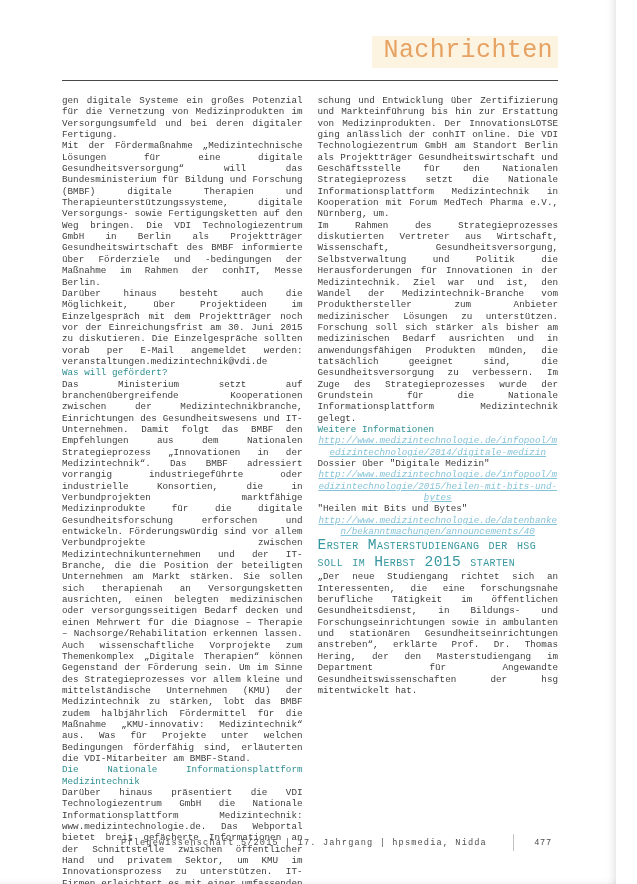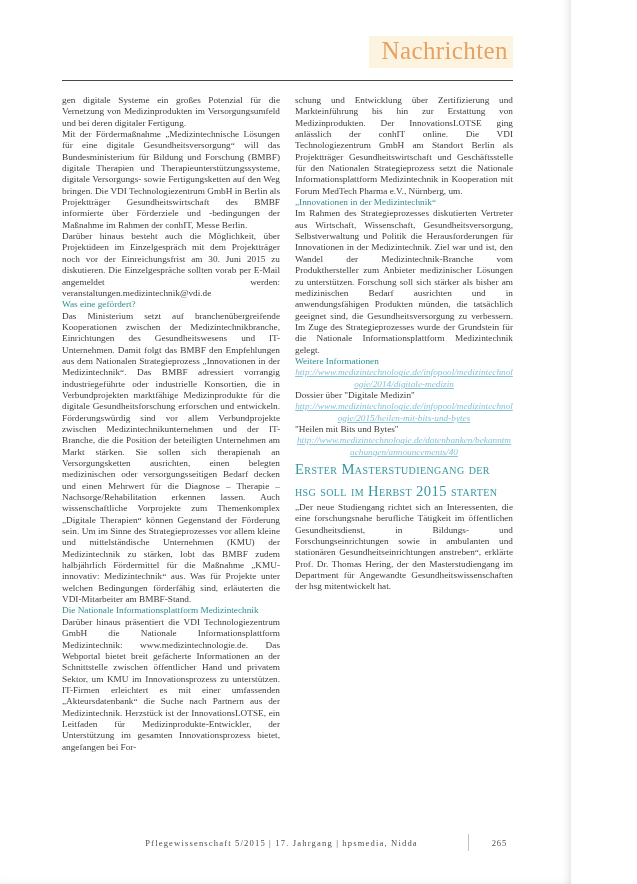--- a/index.html
+++ b/index.html
@@ -1,40 +1,41 @@
 <!DOCTYPE html>
 <html lang="de"><head>
 <meta charset="utf-8">
 <style>
   html,body { margin:0; padding:0; background:#ffffff; }
   .page {
     position:relative; width:571px; height:884px; background:#ffffff;
-    font-family:Liberation Serif, serif; color:#3d3d3d; overflow:hidden;
+    font-family:Liberation Mono, monospace; color:#3d3d3d; overflow:hidden;
     box-shadow: inset -9px 0 10px -8px rgba(0,0,0,0.14), inset 0 -7px 9px -7px rgba(0,0,0,0.07);
+    padding-left: 45px;
   }
   .header-zone { position:absolute; top:36px; left:62px; right:58px; text-align:right; }
   .page-title {
     display:inline-block; font-size:25px; font-weight:400; letter-spacing:0.4px;
     color:#e6a263; background:#fdf3e1; padding:1px 5px 3px 12px; line-height:1.1;
   }
   .title-rule { position:absolute; top:80px; left:62px; right:58px; border-top:1.7px solid #484848; }
 
   .columns { position:absolute; top:95px; left:62px; right:58px; display:flex; gap:15px; }
   .col { flex:1; min-width:0; font-size:9.25px; line-height:11.35px; text-align:justify; }
   .col p { margin:0; }
   .sp { margin-top:11.3px; }           
   .h-teal { color:#2e8e90; }
   .link {
     display:block; color:#85c3d8; font-style:italic; text-align:center;
     text-decoration:underline; text-decoration-thickness:0.5px; word-break:break-all; cursor:pointer;
   }
   .caption { text-align:left; }
   .section-title {
     color:#3797a0; font-variant:small-caps; font-weight:400;
-    font-size:14.6px; line-height:22px; letter-spacing:0.4px; margin-top:20px; text-align:left;
+    font-size:14.6px; line-height:17px; letter-spacing:0.4px; margin-top:20px; text-align:left;
   }
   .lead { color:#5f9ca8; margin-top:8px; }
   .after-lead { margin-top:4px; }
 
   .footer-wrap {
     position:absolute; left:62px; right:58px; bottom:32px; height:15px;
     font-size:8.6px; letter-spacing:1.15px; color:#4e4e4e;
   }
   .footer-text { position:absolute; left:0; right:12px; text-align:center; top:1px; }
   .footer-divider { position:absolute; right:44px; top:-3px; width:1px; height:17px; background:#c2c2c2; }
@@ -49,43 +50,42 @@
     <span class="page-title">Nachrichten</span>
   </div>
   <div class="title-rule"></div>
 
   <div class="columns">
 
     <div class="col">
       <p>gen digitale Systeme ein großes Potenzial für die Vernetzung von Medizinprodukten im Versorgungsumfeld und bei deren digitaler Fertigung.</p>
       <p>Mit der Fördermaßnahme „Medizintechnische Lösungen für eine digitale Gesundheitsversorgung“ will das Bundesministerium für Bildung und Forschung (BMBF) digitale Therapien und Therapieunterstützungssysteme, digitale Versorgungs- sowie Fertigungsketten auf den Weg bringen. Die VDI Technologiezentrum GmbH in Berlin als Projektträger Gesundheitswirtschaft des BMBF informierte über Förderziele und -bedingungen der Maßnahme im Rahmen der conhIT, Messe Berlin.</p>
       <p class="sp">Darüber hinaus besteht auch die Möglichkeit, über Projektideen im Einzelgespräch mit dem Projektträger noch vor der Einreichungsfrist am 30. Juni 2015 zu diskutieren. Die Einzelgespräche sollten vorab per E-Mail angemeldet werden: veranstaltungen.medizintechnik@vdi.de</p>
-      <p class="h-teal sp">Was eine gefördert?</p>
+      <p class="h-teal sp">Was will gefördert?</p>
       <p>Das Ministerium setzt auf branchenübergreifende Kooperationen zwischen der Medizintechnikbranche, Einrichtungen des Gesundheitswesens und IT-Unternehmen. Damit folgt das BMBF den Empfehlungen aus dem Nationalen Strategieprozess „Innovationen in der Medizintechnik“. Das BMBF adressiert vorrangig industriegeführte oder industrielle Konsortien, die in Verbundprojekten marktfähige Medizinprodukte für die digitale Gesundheitsforschung erforschen und entwickeln. Förderungswürdig sind vor allem Verbundprojekte zwischen Medizintechnikunternehmen und der IT-Branche, die die Position der beteiligten Unternehmen am Markt stärken. Sie sollen sich therapienah an Versorgungsketten ausrichten, einen belegten medizinischen oder versorgungsseitigen Bedarf decken und einen Mehrwert für die Diagnose – Therapie – Nachsorge/Rehabilitation erkennen lassen. Auch wissenschaftliche Vorprojekte zum Themenkomplex „Digitale Therapien“ können Gegenstand der Förderung sein. Um im Sinne des Strategieprozesses vor allem kleine und mittelständische Unternehmen (KMU) der Medizintechnik zu stärken, lobt das BMBF zudem halbjährlich Fördermittel für die Maßnahme „KMU-innovativ: Medizintechnik“ aus. Was für Projekte unter welchen Bedingungen förderfähig sind, erläuterten die VDI-Mitarbeiter am BMBF-Stand.</p>
       <p class="h-teal sp">Die Nationale Informationsplattform Medizintechnik</p>
       <p>Darüber hinaus präsentiert die VDI Technologiezentrum GmbH die Nationale Informationsplattform Medizintechnik: www.medizintechnologie.de. Das Webportal bietet breit gefächerte Informationen an der Schnittstelle zwischen öffentlicher Hand und privatem Sektor, um KMU im Innovationsprozess zu unterstützen. IT-Firmen erleichtert es mit einer umfassenden „Akteursdatenbank“ die Suche nach Partnern aus der Medizintechnik. Herzstück ist der InnovationsLOTSE, ein Leitfaden für Medizinprodukte-Entwickler, der Unterstützung im gesamten Innovationsprozess bietet, angefangen bei For-</p>
     </div>
 
     <div class="col">
       <p>schung und Entwicklung über Zertifizierung und Markteinführung bis hin zur Erstattung von Medizinprodukten. Der InnovationsLOTSE ging anlässlich der conhIT online. Die VDI Technologiezentrum GmbH am Standort Berlin als Projektträger Gesundheitswirtschaft und Geschäftsstelle für den Nationalen Strategieprozess setzt die Nationale Informationsplattform Medizintechnik in Kooperation mit Forum MedTech Pharma e.V., Nürnberg, um.</p>
-      <p class="h-teal">„Innovationen in der Medizintechnik“</p>
       <p>Im Rahmen des Strategieprozesses diskutierten Vertreter aus Wirtschaft, Wissenschaft, Gesundheitsversorgung, Selbstverwaltung und Politik die Herausforderungen für Innovationen in der Medizintechnik. Ziel war und ist, den Wandel der Medizintechnik-Branche vom Produkthersteller zum Anbieter medizinischer Lösungen zu unterstützen. Forschung soll sich stärker als bisher am medizinischen Bedarf ausrichten und in anwendungsfähigen Produkten münden, die tatsächlich geeignet sind, die Gesundheitsversorgung zu verbessern. Im Zuge des Strategieprozesses wurde der Grundstein für die Nationale Informationsplattform Medizintechnik gelegt.</p>
       <p class="h-teal sp">Weitere Informationen</p>
 
       <span class="link">http://www.medizintechnologie.de/infopool/medizintechnologie/2014/digitale-medizin</span>
       <p class="caption">Dossier über "Digitale Medizin"</p>
       <span class="link">http://www.medizintechnologie.de/infopool/medizintechnologie/2015/heilen-mit-bits-und-bytes</span>
       <p class="caption">"Heilen mit Bits und Bytes"</p>
       <span class="link">http://www.medizintechnologie.de/datenbanken/bekanntmachungen/announcements/40</span>
 
       <p class="section-title">Erster Masterstudiengang der hsg soll im Herbst 2015 starten</p>
       <p class="after-lead">„Der neue Studiengang richtet sich an Interessenten, die eine forschungsnahe berufliche Tätigkeit im öffentlichen Gesundheitsdienst, in Bildungs- und Forschungseinrichtungen sowie in ambulanten und stationären Gesundheitseinrichtungen anstreben“, erklärte Prof. Dr. Thomas Hering, der den Masterstudiengang im Department für Angewandte Gesundheitswissenschaften der hsg mitentwickelt hat.</p>
     </div>
 
   </div>
 
   <div class="footer-wrap">
     <div class="footer-text">Pflegewissenschaft 5/2015 | 17. Jahrgang | hpsmedia, Nidda</div>
     <div class="footer-divider"></div>
-    <div class="page-num">265</div>
+    <div class="page-num">477</div>
   </div>
 
 </div>
 
 </body></html>

